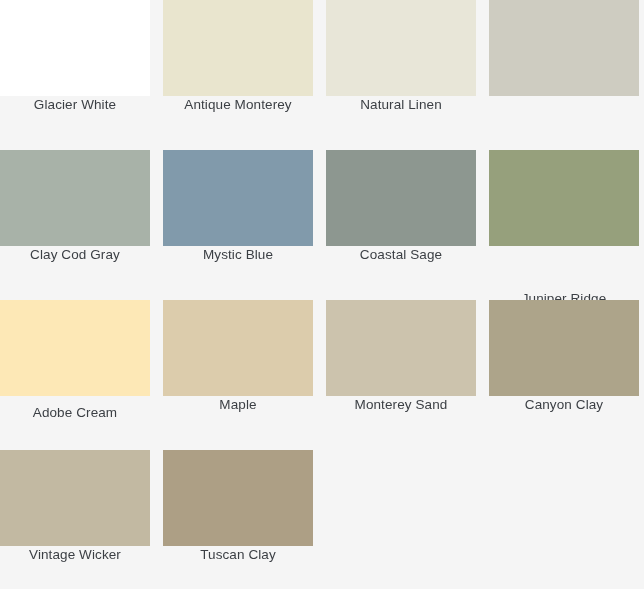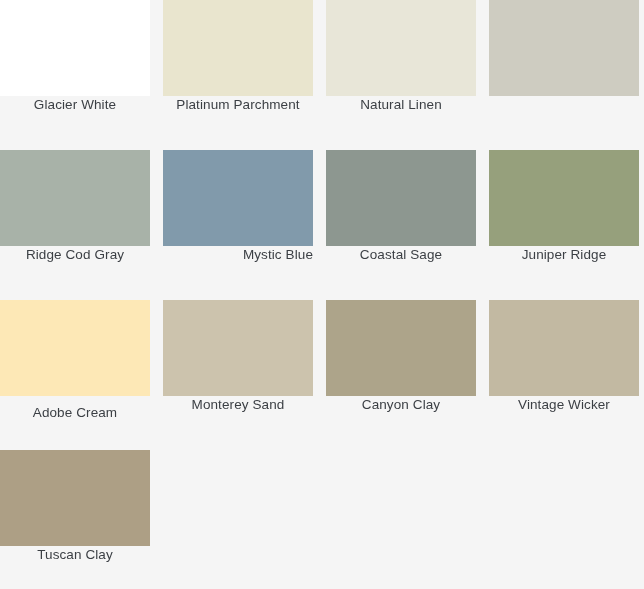--- a/index.html
+++ b/index.html
@@ -66,48 +66,52 @@
 </head>
 <body style="background: rgb(245, 245, 245);">
 
 <div id="swatch-grid">
     <div class="swatch-card" style="background: rgb(245, 245, 245);">
       <div class="swatch-chip" style="background: rgb(255, 255, 255);"></div>
       <div class="swatch-label" style="color: rgb(59, 63, 68);">Glacier White</div>
     </div>
     <div class="swatch-card" style="background: rgb(245, 245, 245);">
       <div class="swatch-chip" style="background: rgb(233, 229, 206);"></div>
-      <div class="swatch-label" style="color: rgb(59, 63, 68);">Platinum Parchment</div>
+      <div class="swatch-label" style="color: rgb(59, 63, 68);">Antique Monterey</div>
     </div>
     <div class="swatch-card" style="background: rgb(245, 245, 245);">
       <div class="swatch-chip" style="background: rgb(232, 230, 216);"></div>
       <div class="swatch-label" style="color: rgb(59, 63, 68);">Natural Linen</div>
     </div>
     <div class="swatch-card" style="background: rgb(245, 245, 245);">
       <div class="swatch-chip" style="background: rgb(206, 204, 193);"></div>
     </div>
     <div class="swatch-card" style="background: rgb(245, 245, 245);">
       <div class="swatch-chip" style="background: rgb(168, 178, 168);"></div>
-      <div class="swatch-label" style="color: rgb(59, 63, 68);">Ridge Cod Gray</div>
+      <div class="swatch-label" style="color: rgb(59, 63, 68);">Clay Cod Gray</div>
     </div>
-    <div class="swatch-card" style="background: rgb(245, 245, 245); align-items: flex-end;">
+    <div class="swatch-card" style="background: rgb(245, 245, 245);">
       <div class="swatch-chip" style="background: rgb(129, 154, 171);"></div>
       <div class="swatch-label" style="color: rgb(59, 63, 68);">Mystic Blue</div>
     </div>
     <div class="swatch-card" style="background: rgb(245, 245, 245);">
       <div class="swatch-chip" style="background: rgb(141, 151, 144);"></div>
       <div class="swatch-label" style="color: rgb(59, 63, 68);">Coastal Sage</div>
     </div>
-    <div class="swatch-card" style="background: rgb(245, 245, 245);">
+    <div class="swatch-card" style="background: rgb(245, 245, 245); gap: 44px;">
       <div class="swatch-chip" style="background: rgb(150, 160, 124);"></div>
       <div class="swatch-label" style="color: rgb(59, 63, 68);">Juniper Ridge</div>
     </div>
     <div class="swatch-card" style="background: rgb(245, 245, 245);">
       <div class="swatch-chip" style="background: rgb(253, 232, 182);"></div>
       <div class="swatch-label" style="color: rgb(59, 63, 68); margin-top: 8px;">Adobe Cream</div>
+    </div>
+    <div class="swatch-card" style="background: rgb(245, 245, 245);">
+      <div class="swatch-chip" style="background: rgb(220, 204, 172);"></div>
+      <div class="swatch-label" style="color: rgb(59, 63, 68);">Maple</div>
     </div>
     <div class="swatch-card" style="background: rgb(245, 245, 245);">
       <div class="swatch-chip" style="background: rgb(204, 195, 173);"></div>
       <div class="swatch-label" style="color: rgb(59, 63, 68);">Monterey Sand</div>
     </div>
     <div class="swatch-card" style="background: rgb(245, 245, 245);">
       <div class="swatch-chip" style="background: rgb(173, 164, 138);"></div>
       <div class="swatch-label" style="color: rgb(59, 63, 68);">Canyon Clay</div>
     </div>
     <div class="swatch-card" style="background: rgb(245, 245, 245);">

